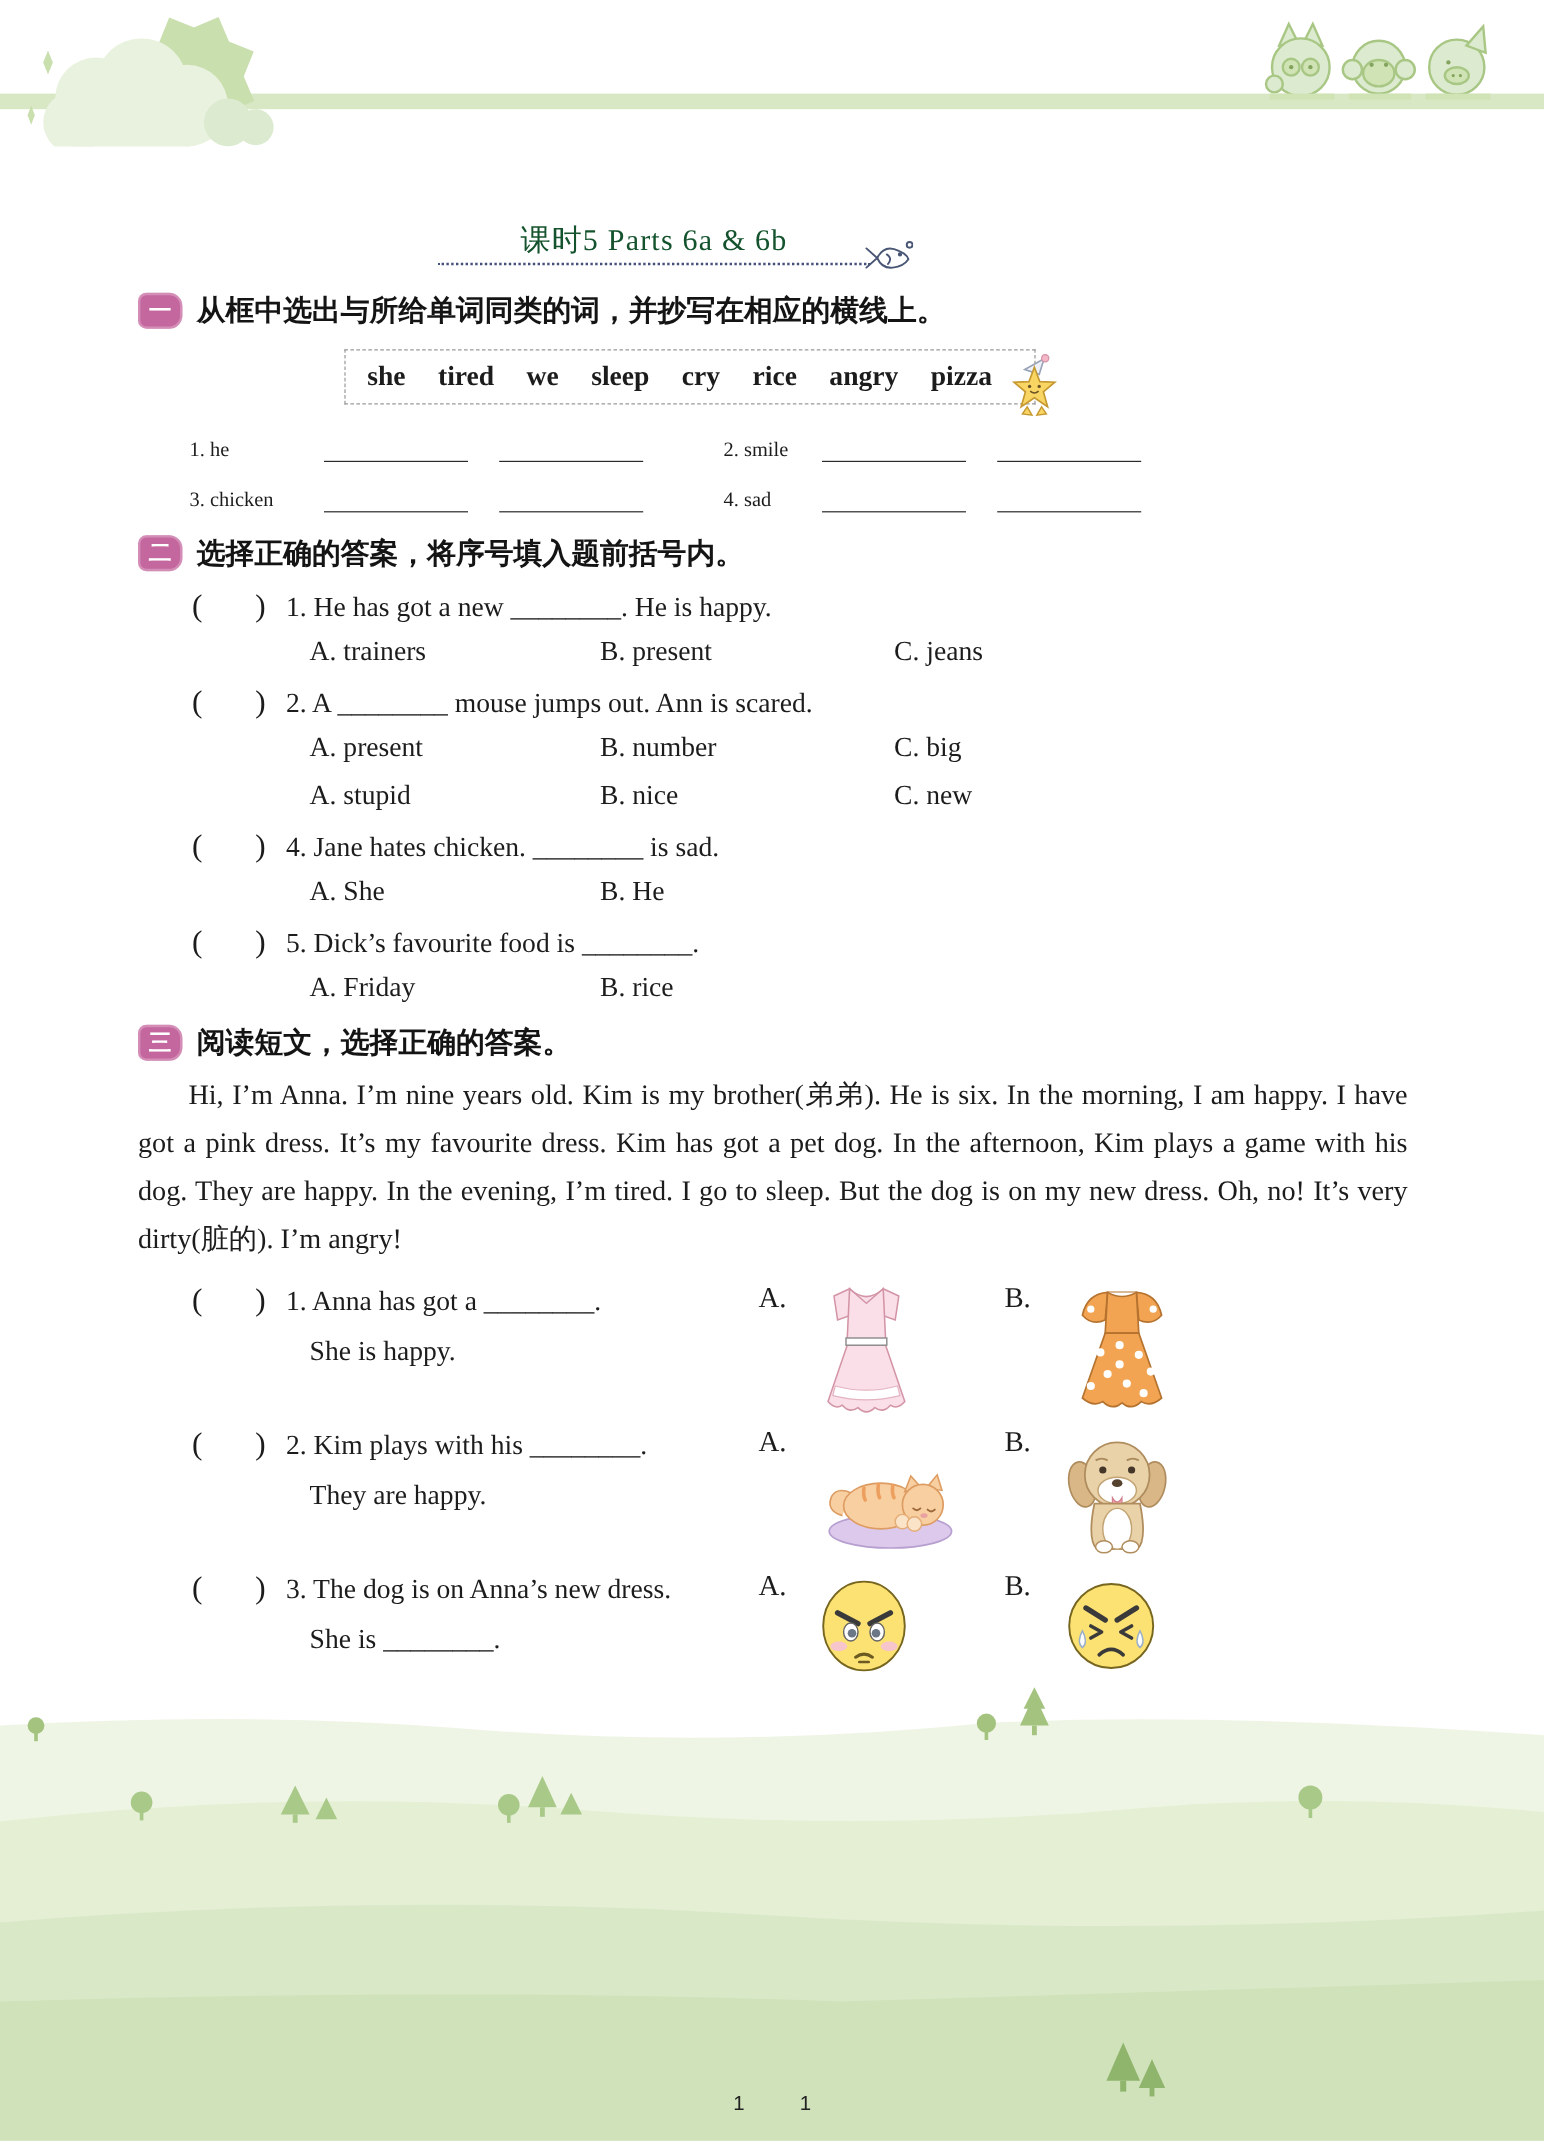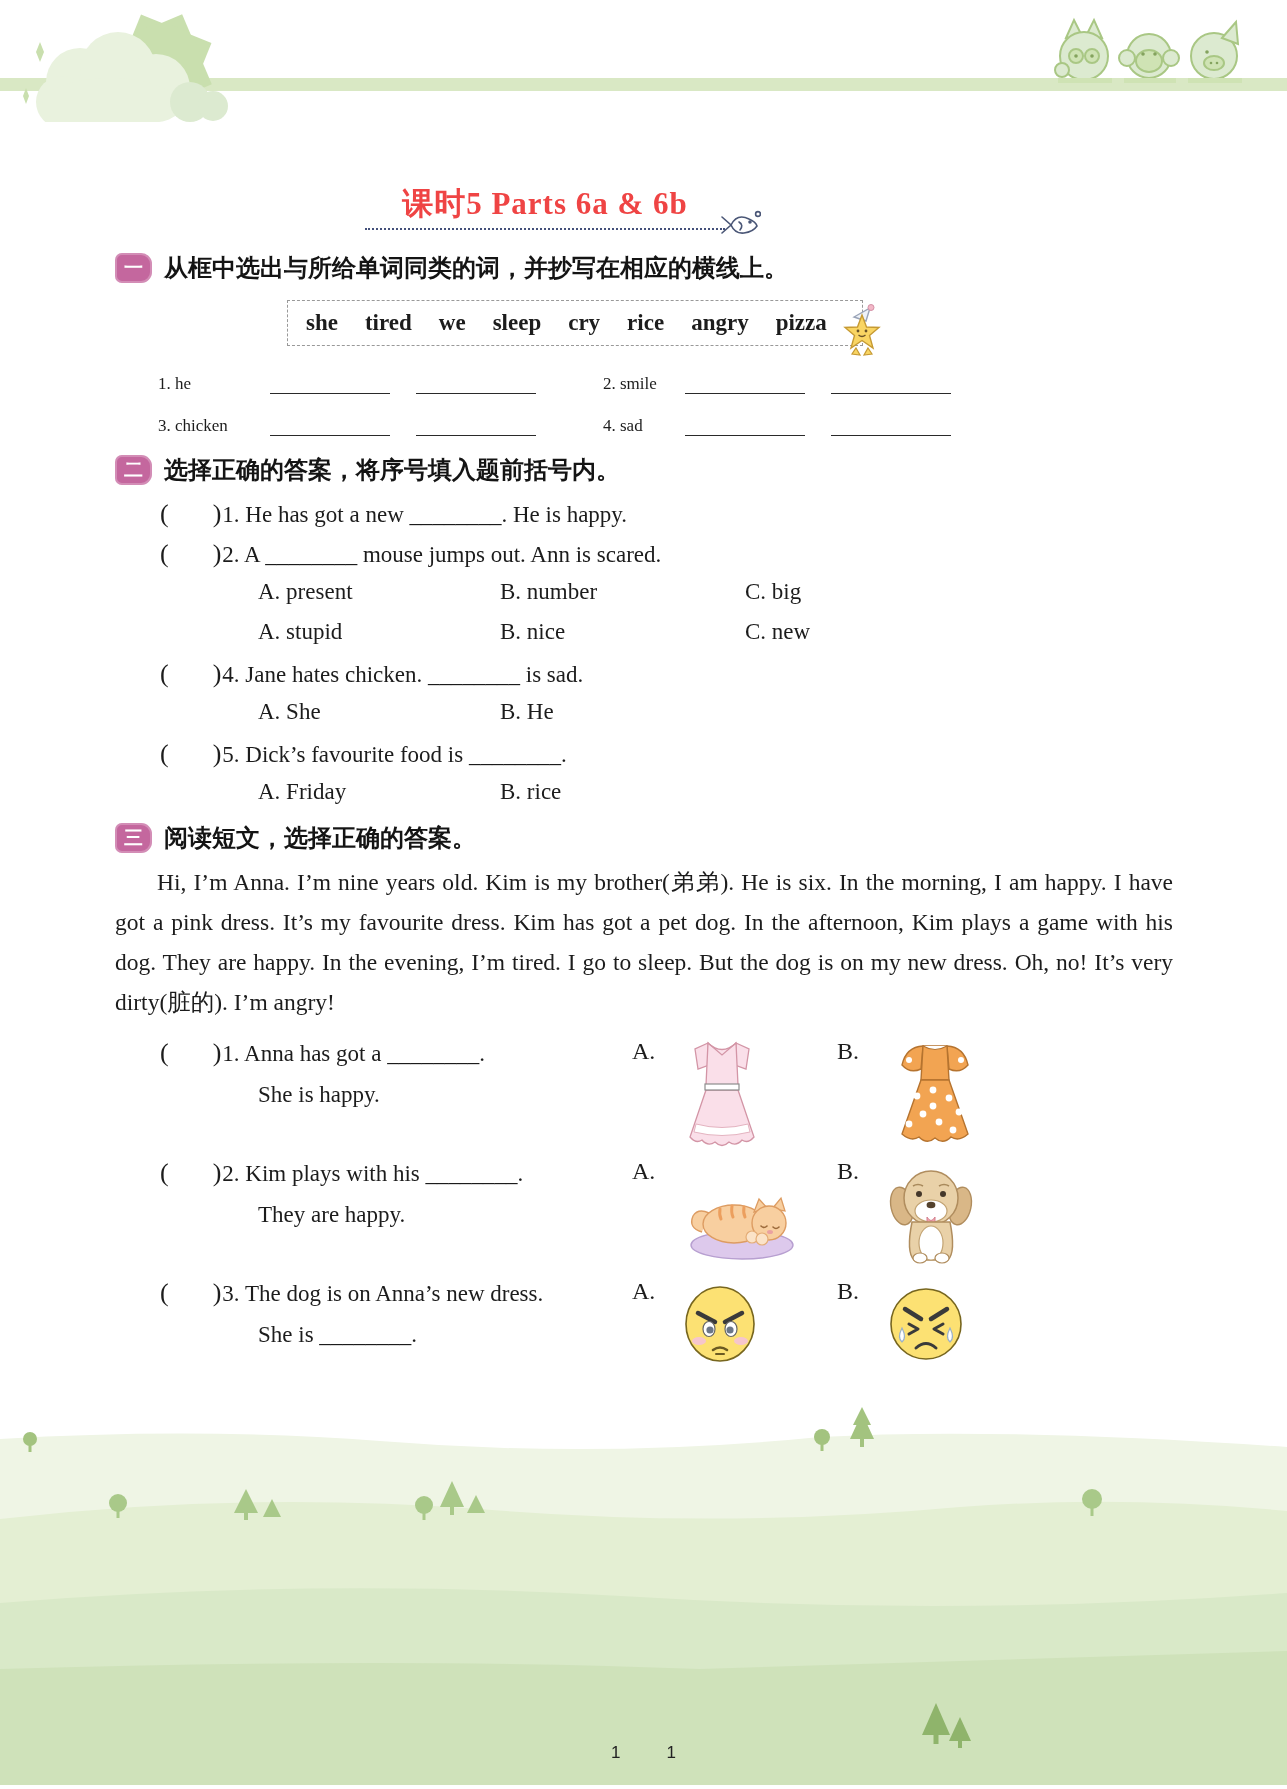--- a/index.html
+++ b/index.html
@@ -5,21 +5,21 @@
   html,body{margin:0;padding:0;background:#fff;}
   .page{position:relative;width:1287px;height:1789px;background:#fff;overflow:hidden;
         font-family:"Liberation Serif",serif;color:#1c1c1c;}
   
   .top-bar{position:absolute;top:78px;left:0;width:100%;height:13px;background:#d9e8c4;z-index:1;}
   .sun-cloud{position:absolute;top:4px;left:10px;z-index:2;}
   .mascots{position:absolute;top:14px;left:1052px;z-index:2;}
   
   .main{position:absolute;top:183px;left:115px;width:1058px;z-index:2;}
   .title-row{width:860px;text-align:center;}
-  .title{font-size:31px;font-weight:bold;color:#ef4444;letter-spacing:1px;}
+  .title{font-size:25px;font-weight:normal;color:#14532d;letter-spacing:1px;}
   .title-underline{display:block;position:relative;margin:3px auto 0;width:360px;height:0;
                    border-bottom:2px dotted #44507a;}
   .fish{position:absolute;right:-36px;bottom:-16px;}
   .sec-head{display:flex;align-items:center;gap:12px;margin-top:22px;
             font-family:"Liberation Sans",sans-serif;font-weight:bold;font-size:24px;color:#141414;}
   .badge{flex:none;display:flex;align-items:center;justify-content:center;width:37px;height:30px;
          background:#c4679e;color:#fff;border-radius:7px 11px 11px 7px;font-size:19px;
          font-family:"Liberation Sans",sans-serif;box-shadow:inset 0 0 0 2px rgba(255,255,255,.25);}
   
   .word-box{position:relative;margin:16px 0 0 172px;width:530px;border:1px dashed #999;
@@ -31,21 +31,21 @@
   .fill-grid{display:grid;grid-template-columns:445px auto;row-gap:12px;margin:18px 0 0 43px;font-size:17px;}
   .fill-item{display:flex;align-items:flex-end;height:30px;}
   .fill-item .lab{min-width:112px;}
   .fill-item.right .lab{min-width:82px;}
   .blank{display:inline-block;width:120px;height:22px;border-bottom:1.6px solid #2a2a2a;}
   .blank + .blank{margin-left:26px;}
   
   .q-row{margin:13px 0 0 45px;font-size:23px;height:27px;white-space:nowrap;}
   .paren{font-size:26px;}
   .paren-gap{display:inline-block;width:44px;}
-  .stem{margin-left:1px;}
+  .stem{margin-left:17px;}
   .opts-row{display:grid;grid-template-columns:242px 245px auto;margin:13px 0 0 143px;
             font-size:23px;height:27px;}
   
   .passage{margin:8px 0 0 0;font-size:23.5px;line-height:40px;text-align:justify;text-indent:42px;}
   .pic-q{display:flex;align-items:flex-start;margin-left:45px;font-size:23px;height:120px;}
   .pic-q .qtext{width:472px;}
   .pic-q .line2{margin:14px 0 0 98px;}
   .opt{display:flex;align-items:flex-start;width:205px;}
   .opt-b{width:auto;}
   .plabel{width:50px;font-size:24px;}
@@ -222,20 +222,25 @@
       </div>
     </div>
 
     <div class="sec-head" style="margin-top:18px;">
       <span class="badge">二</span>
       <span>选择正确的答案，将序号填入题前括号内。</span>
     </div>
 
     <div class="q-row">
       <span class="paren">(</span><span class="paren-gap"></span><span class="paren">)</span><span class="stem">1. He has got a new ________. He is happy.</span>
+    </div>
+    <div class="opts-row">
+      <span>A. trainers</span>
+      <span>B. present</span>
+      <span>C. jeans</span>
     </div>
 
     <div class="q-row">
       <span class="paren">(</span><span class="paren-gap"></span><span class="paren">)</span><span class="stem">2. A ________ mouse jumps out. Ann is scared.</span>
     </div>
     <div class="opts-row">
       <span>A. present</span>
       <span>B. number</span>
       <span>C. big</span>
     </div>

